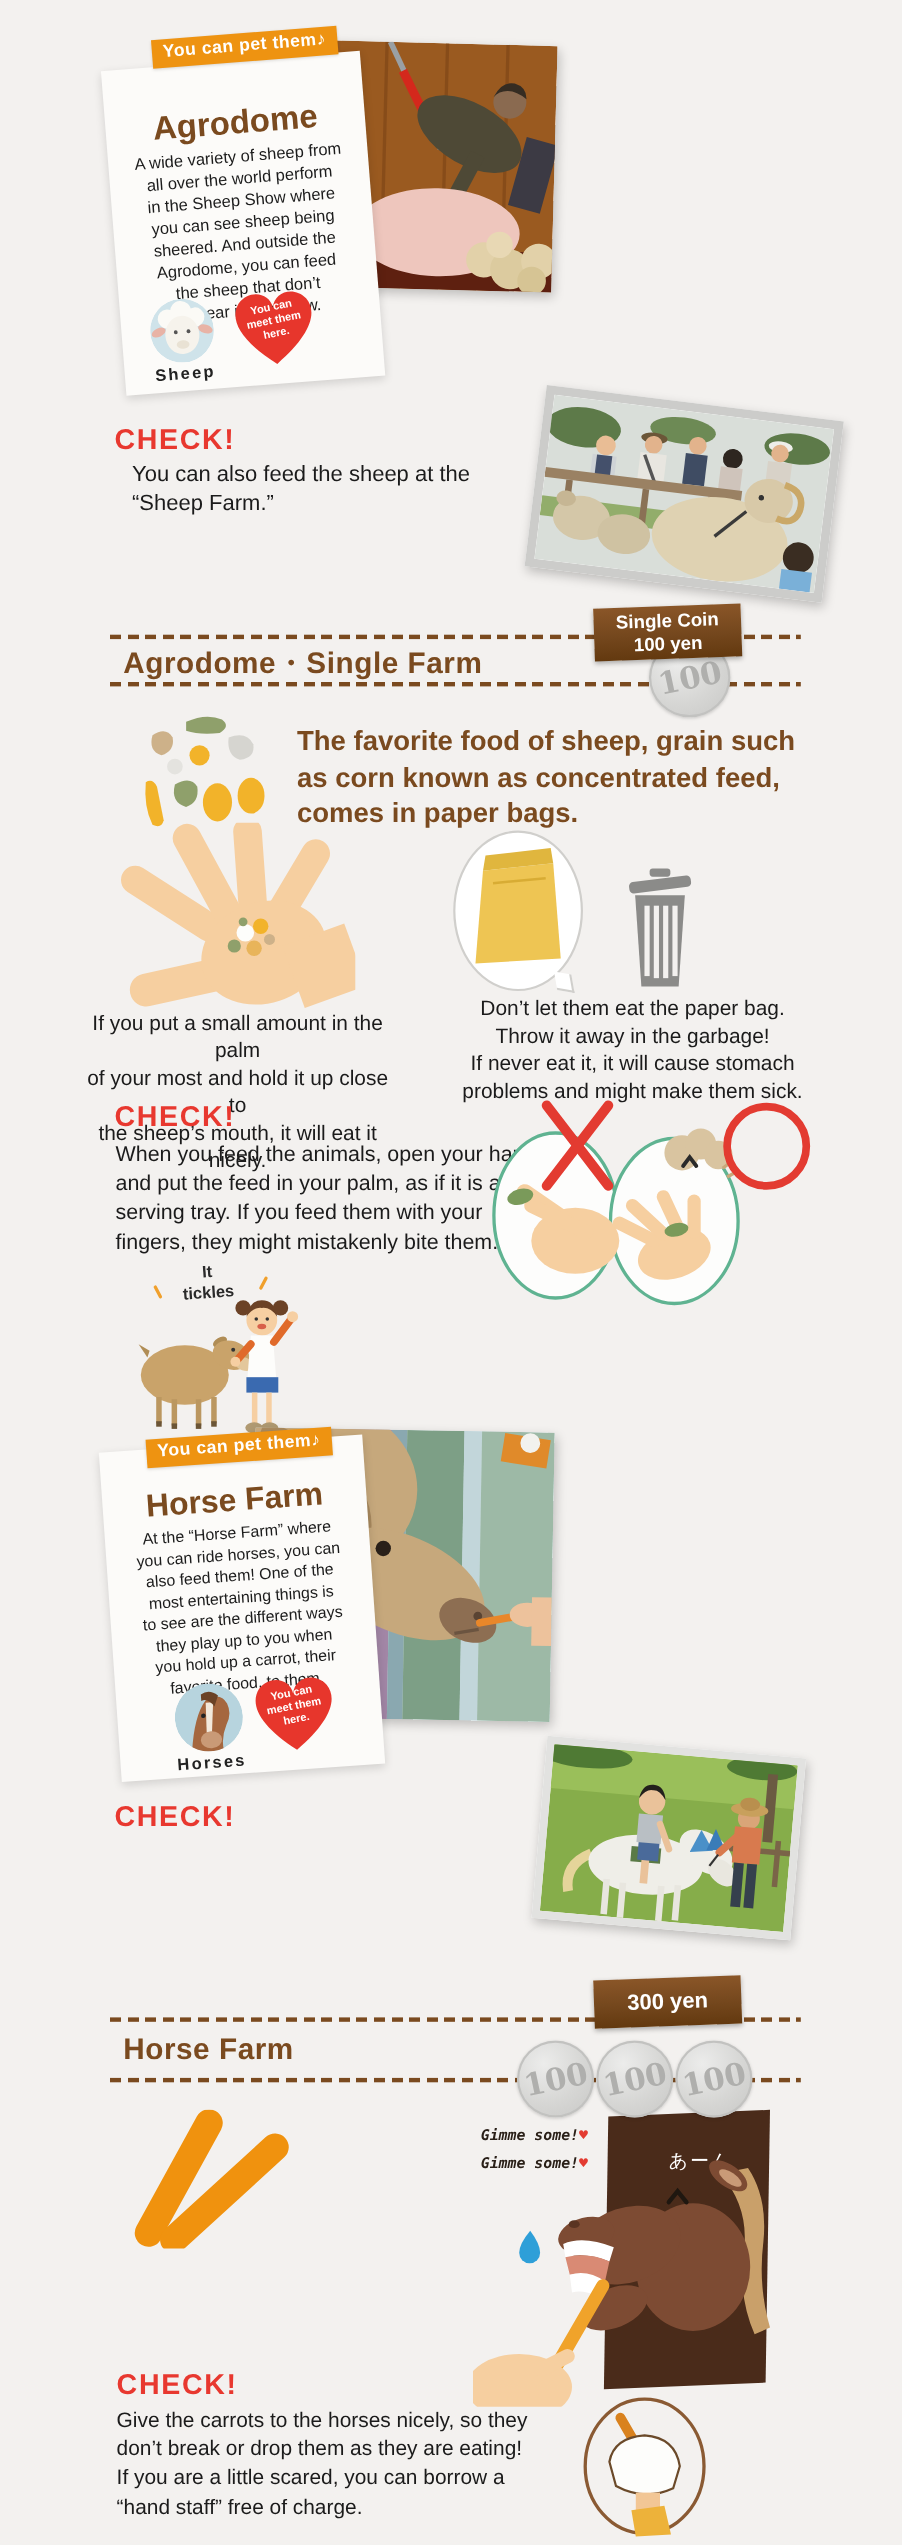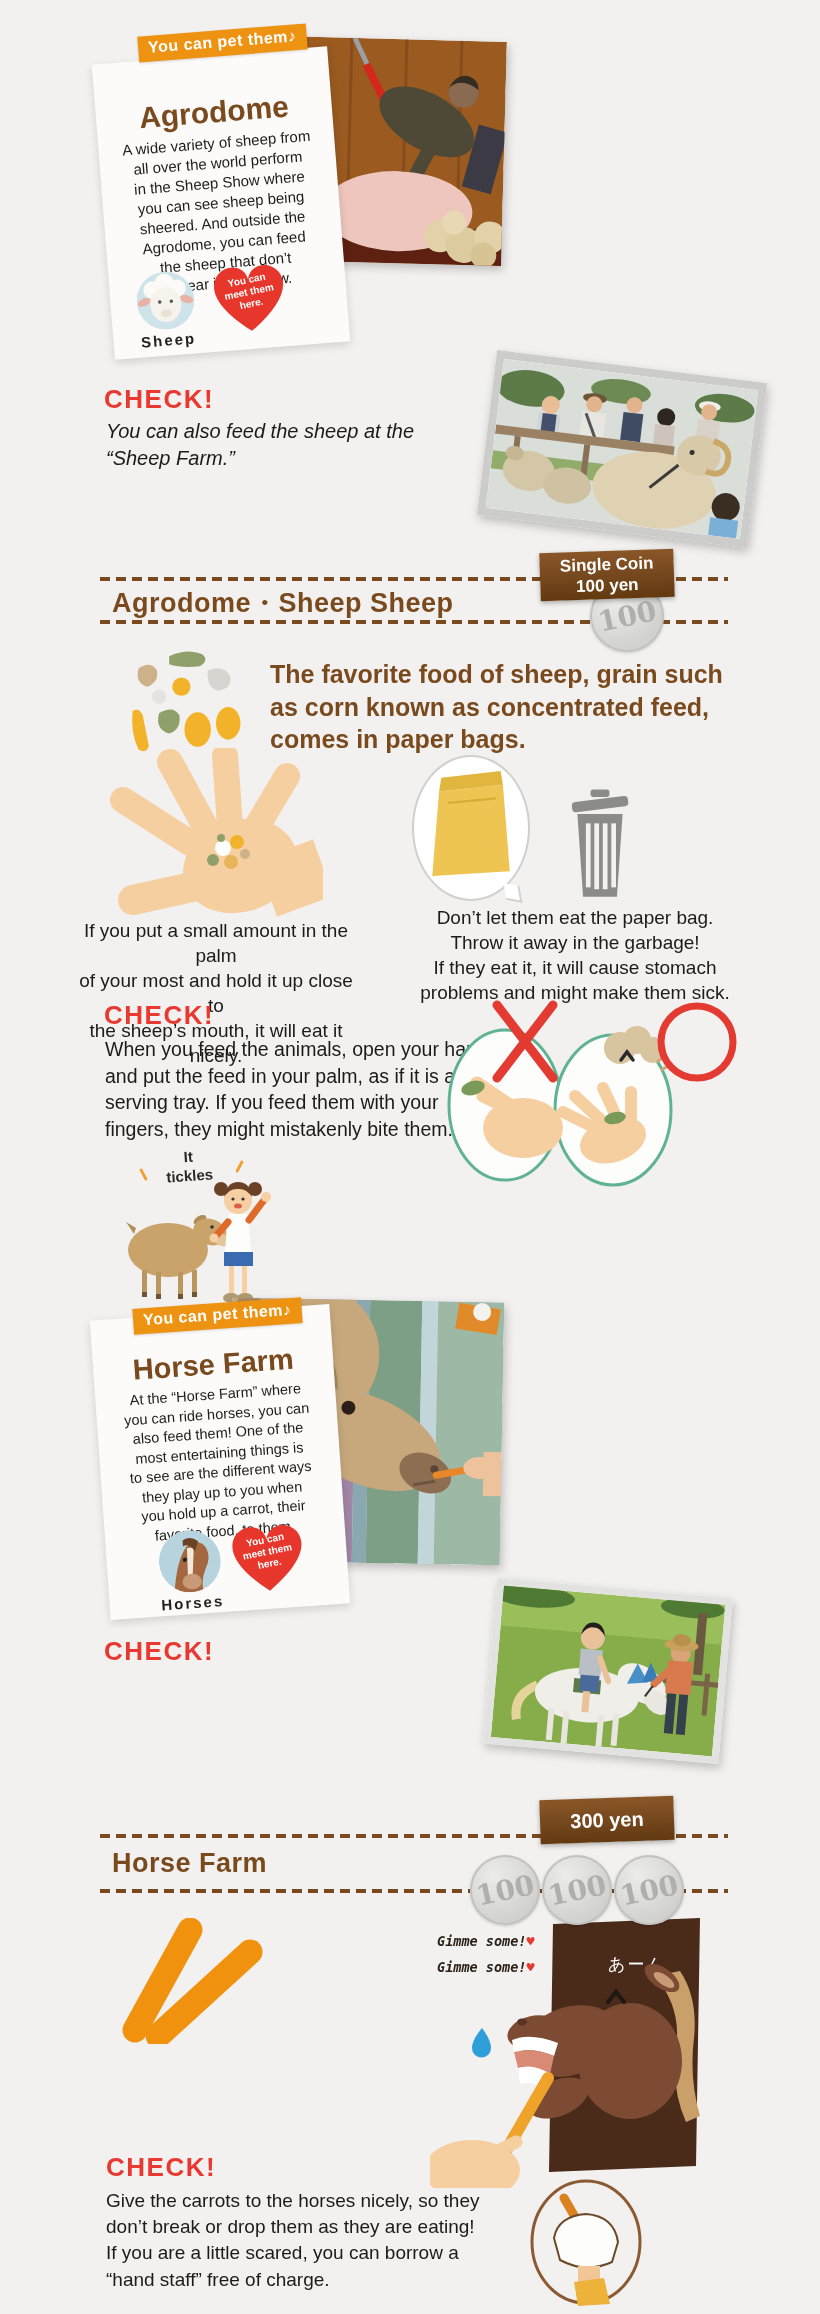--- a/index.html
+++ b/index.html
@@ -129,25 +129,25 @@
       <ellipse cx="205" cy="72" rx="22" ry="20" fill="#d8c9a8"></ellipse>
       <path d="M218,56 Q238,60 234,78 Q230,92 214,87" stroke="#caa868" stroke-width="6" fill="none"></path>
       <circle cx="198" cy="70" r="2.5" fill="#333"></circle>
       <line x1="186" y1="84" x2="160" y2="110" stroke="#3a3a3a" stroke-width="3"></line>
       <circle cx="238" cy="120" r="14" fill="#3a2d22"></circle>
       <rect x="224" y="132" width="28" height="18" fill="#7ab0d8"></rect>
     </svg>
   </div>
 
   <div class="abs check-label" style="left:104px;top:384px;">CHECK!</div>
-  <div class="abs body-text pre" style="left:106px;top:418px;font-style:italic;">You can also feed the sheep at the
+  <div class="abs body-text pre" style="left:120px;top:418px;">You can also feed the sheep at the
 “Sheep Farm.”</div>
 
   <div class="abs dash-line" style="left:100px;top:577px;width:628px;"></div>
-  <div class="abs section-title" style="left:112px;top:585px;">Agrodome・Sheep Sheep</div>
+  <div class="abs section-title" style="left:112px;top:585px;">Agrodome・Single Farm</div>
   <div class="abs dash-line" style="left:100px;top:620px;width:628px;"></div>
   <div class="abs coin" style="left:590px;top:580px;width:74px;height:72px;z-index:2;">
     <span>100</span>
   </div>
   <div class="abs badge pre" style="left:540px;top:551px;width:134px;height:48px;font-size:17px;line-height:1.25;padding-top:3px;transform:rotate(-2deg);z-index:3;">Single Coin
 100 yen</div>
 
   <div class="abs" style="left:128px;top:648px;">
     <svg width="118" height="112" viewBox="0 0 115 110">
       <path d="M10,20 Q22,12 28,22 Q30,34 18,38 Q6,34 10,20 Z" fill="#cdb189"></path>
@@ -200,21 +200,21 @@
       <rect x="4" y="12" width="60" height="11" rx="4" fill="#8b8b89" transform="rotate(-7 34 17)"></rect>
       <path d="M10,28 L58,28 L52,116 L16,116 Z" fill="#8b8b89"></path>
       <rect x="19" y="38" width="5" height="68" fill="#f3f1ef"></rect>
       <rect x="28" y="38" width="5" height="70" fill="#f3f1ef"></rect>
       <rect x="37" y="38" width="5" height="70" fill="#f3f1ef"></rect>
       <rect x="46" y="38" width="5" height="68" fill="#f3f1ef"></rect>
     </svg>
   </div>
   <div class="abs pre" style="left:388px;top:905px;width:374px;text-align:center;font-size:19px;line-height:1.32;color:#1b1b1b;">Don’t let them eat the paper bag.
 Throw it away in the garbage!
-If they eat it, it will cause stomach
+If never eat it, it will cause stomach
 problems and might make them sick.</div>
 
   <div class="abs check-label" style="left:104px;top:1000px;">CHECK!</div>
   <div class="abs pre" style="left:105px;top:1036px;font-size:19.5px;line-height:1.36;color:#1b1b1b;">When you feed the animals, open your hand
 and put the feed in your palm, as if it is a
 serving tray. If you feed them with your
 fingers, they might mistakenly bite them.</div>
   <div class="abs" style="left:435px;top:1000px;">
     <svg width="330" height="190" viewBox="0 0 330 190">
       <ellipse cx="70" cy="105" rx="56" ry="75" fill="#fdfdfc" stroke="#5fb391" stroke-width="3"></ellipse>

